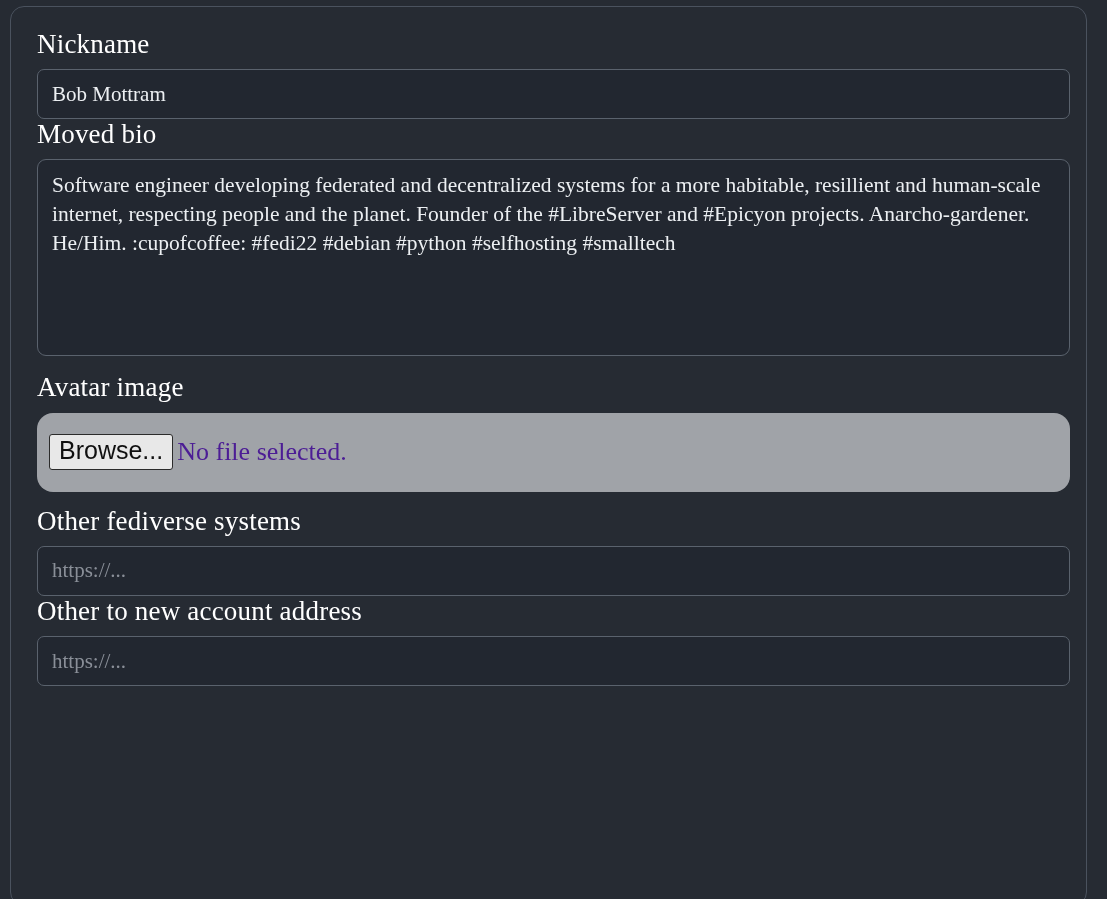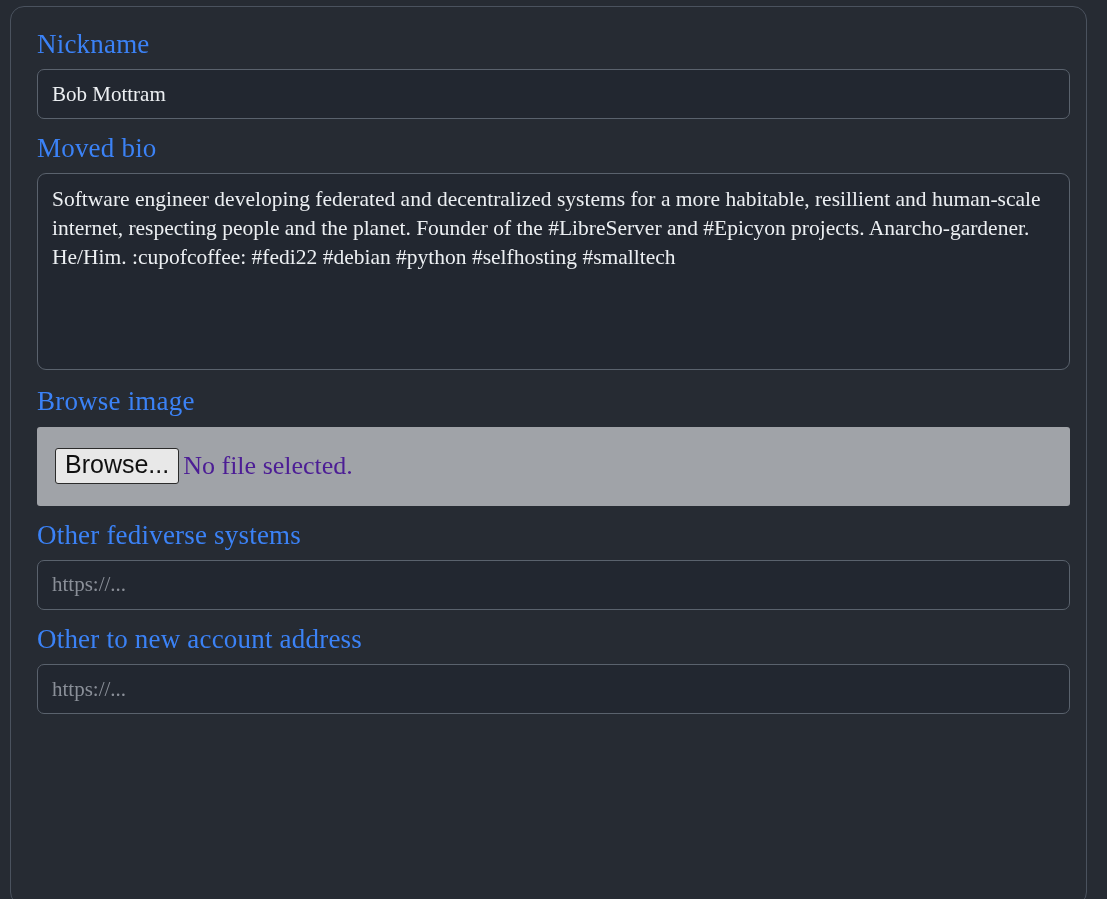--- a/index.html
+++ b/index.html
@@ -22,39 +22,38 @@
     min-height: 900px;
     box-sizing: border-box;
     border: 1px solid #4a525e;
     border-radius: 14px;
     padding: 22px 26px 30px 26px;
     background: #262b33;
   }
   .field-label {
     font-size: 27px;
     line-height: 1.12;
-    color: #3b82f6;
+    color: #ffffff;
     margin: 0 0 10px 0;
     font-weight: normal;
     letter-spacing: 0.2px;
   }
   .text-input {
     box-sizing: border-box;
     display: block;
     width: 1033px;
     height: 50px;
     background: #222730;
     border: 1px solid #5a626d;
     border-radius: 7px;
     color: #eceff2;
     font-family: "Liberation Serif", "DejaVu Serif", serif;
     font-size: 21px;
     padding: 0 14px;
     outline: none;
-    margin-bottom: 14px;
   }
   .text-input::placeholder {
     color: #8a8f98;
   }
   .bio-area {
     box-sizing: border-box;
     display: block;
     width: 1033px;
     height: 197px;
     background: #222730;
@@ -68,24 +67,24 @@
     outline: none;
     resize: none;
     margin-bottom: 16px;
     overflow: hidden;
   }
   .file-row {
     box-sizing: border-box;
     width: 1033px;
     height: 79px;
     background: #a0a3a8;
-    border-radius: 3px;
+    border-radius: 16px;
     display: flex;
     align-items: center;
-    padding-left: 18px;
+    padding-left: 12px;
     margin-bottom: 14px;
   }
   .browse-button {
     font-family: "Liberation Sans", sans-serif;
     font-size: 25px;
     color: #101010;
     background: #e8e8e8;
     border: 1px solid #2b2b2b;
     border-radius: 3px;
     padding: 2px 9px 4px 9px;
@@ -108,21 +107,21 @@
     <div class="field-label">Nickname</div>
     <input class="text-input" type="text" value="Bob Mottram" style="">
   </div>
 
   <div>
     <div class="field-label">Moved bio</div>
     <textarea class="bio-area" style="">Software engineer developing federated and decentralized systems for a more habitable, resillient and human-scale internet, respecting people and the planet. Founder of the #LibreServer and #Epicyon projects. Anarcho-gardener. He/Him. :cupofcoffee: #fedi22 #debian #python #selfhosting #smalltech</textarea>
   </div>
 
   <div>
-    <div class="field-label">Browse image</div>
+    <div class="field-label">Avatar image</div>
     <div class="file-row">
       <button class="browse-button">Browse...</button>
       <span class="file-status">No file selected.</span>
     </div>
   </div>
 
   <div>
   </div>
 
   <div>

